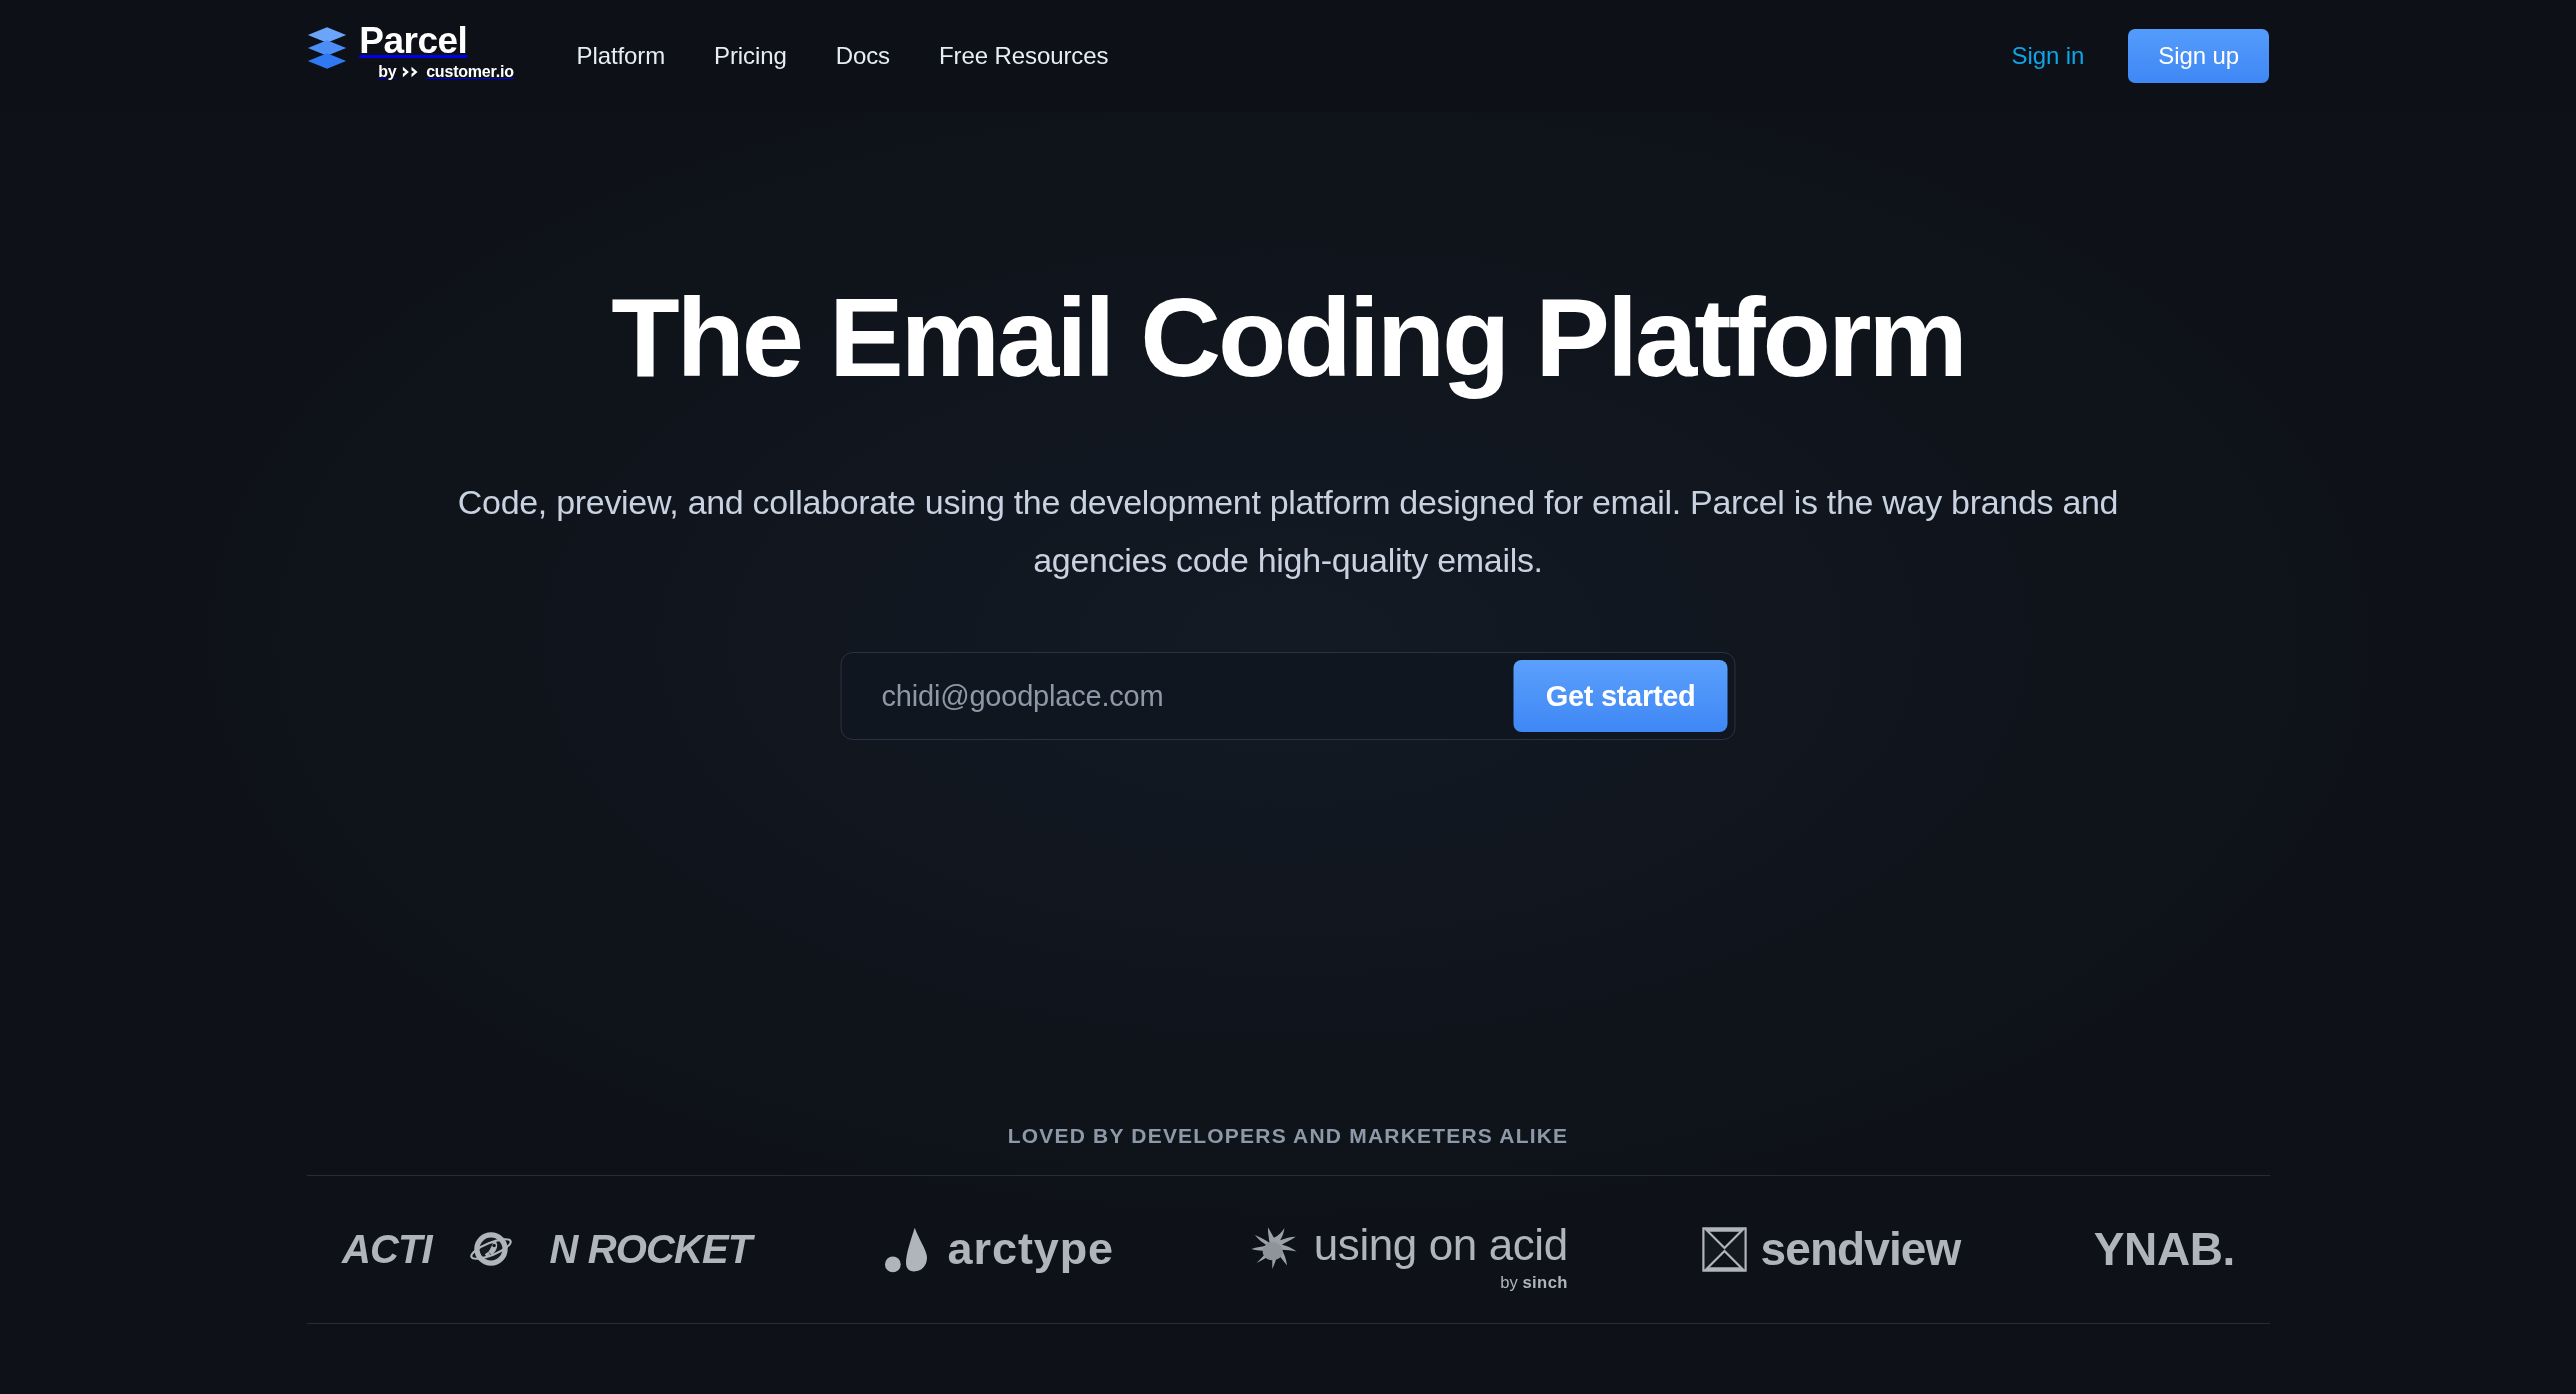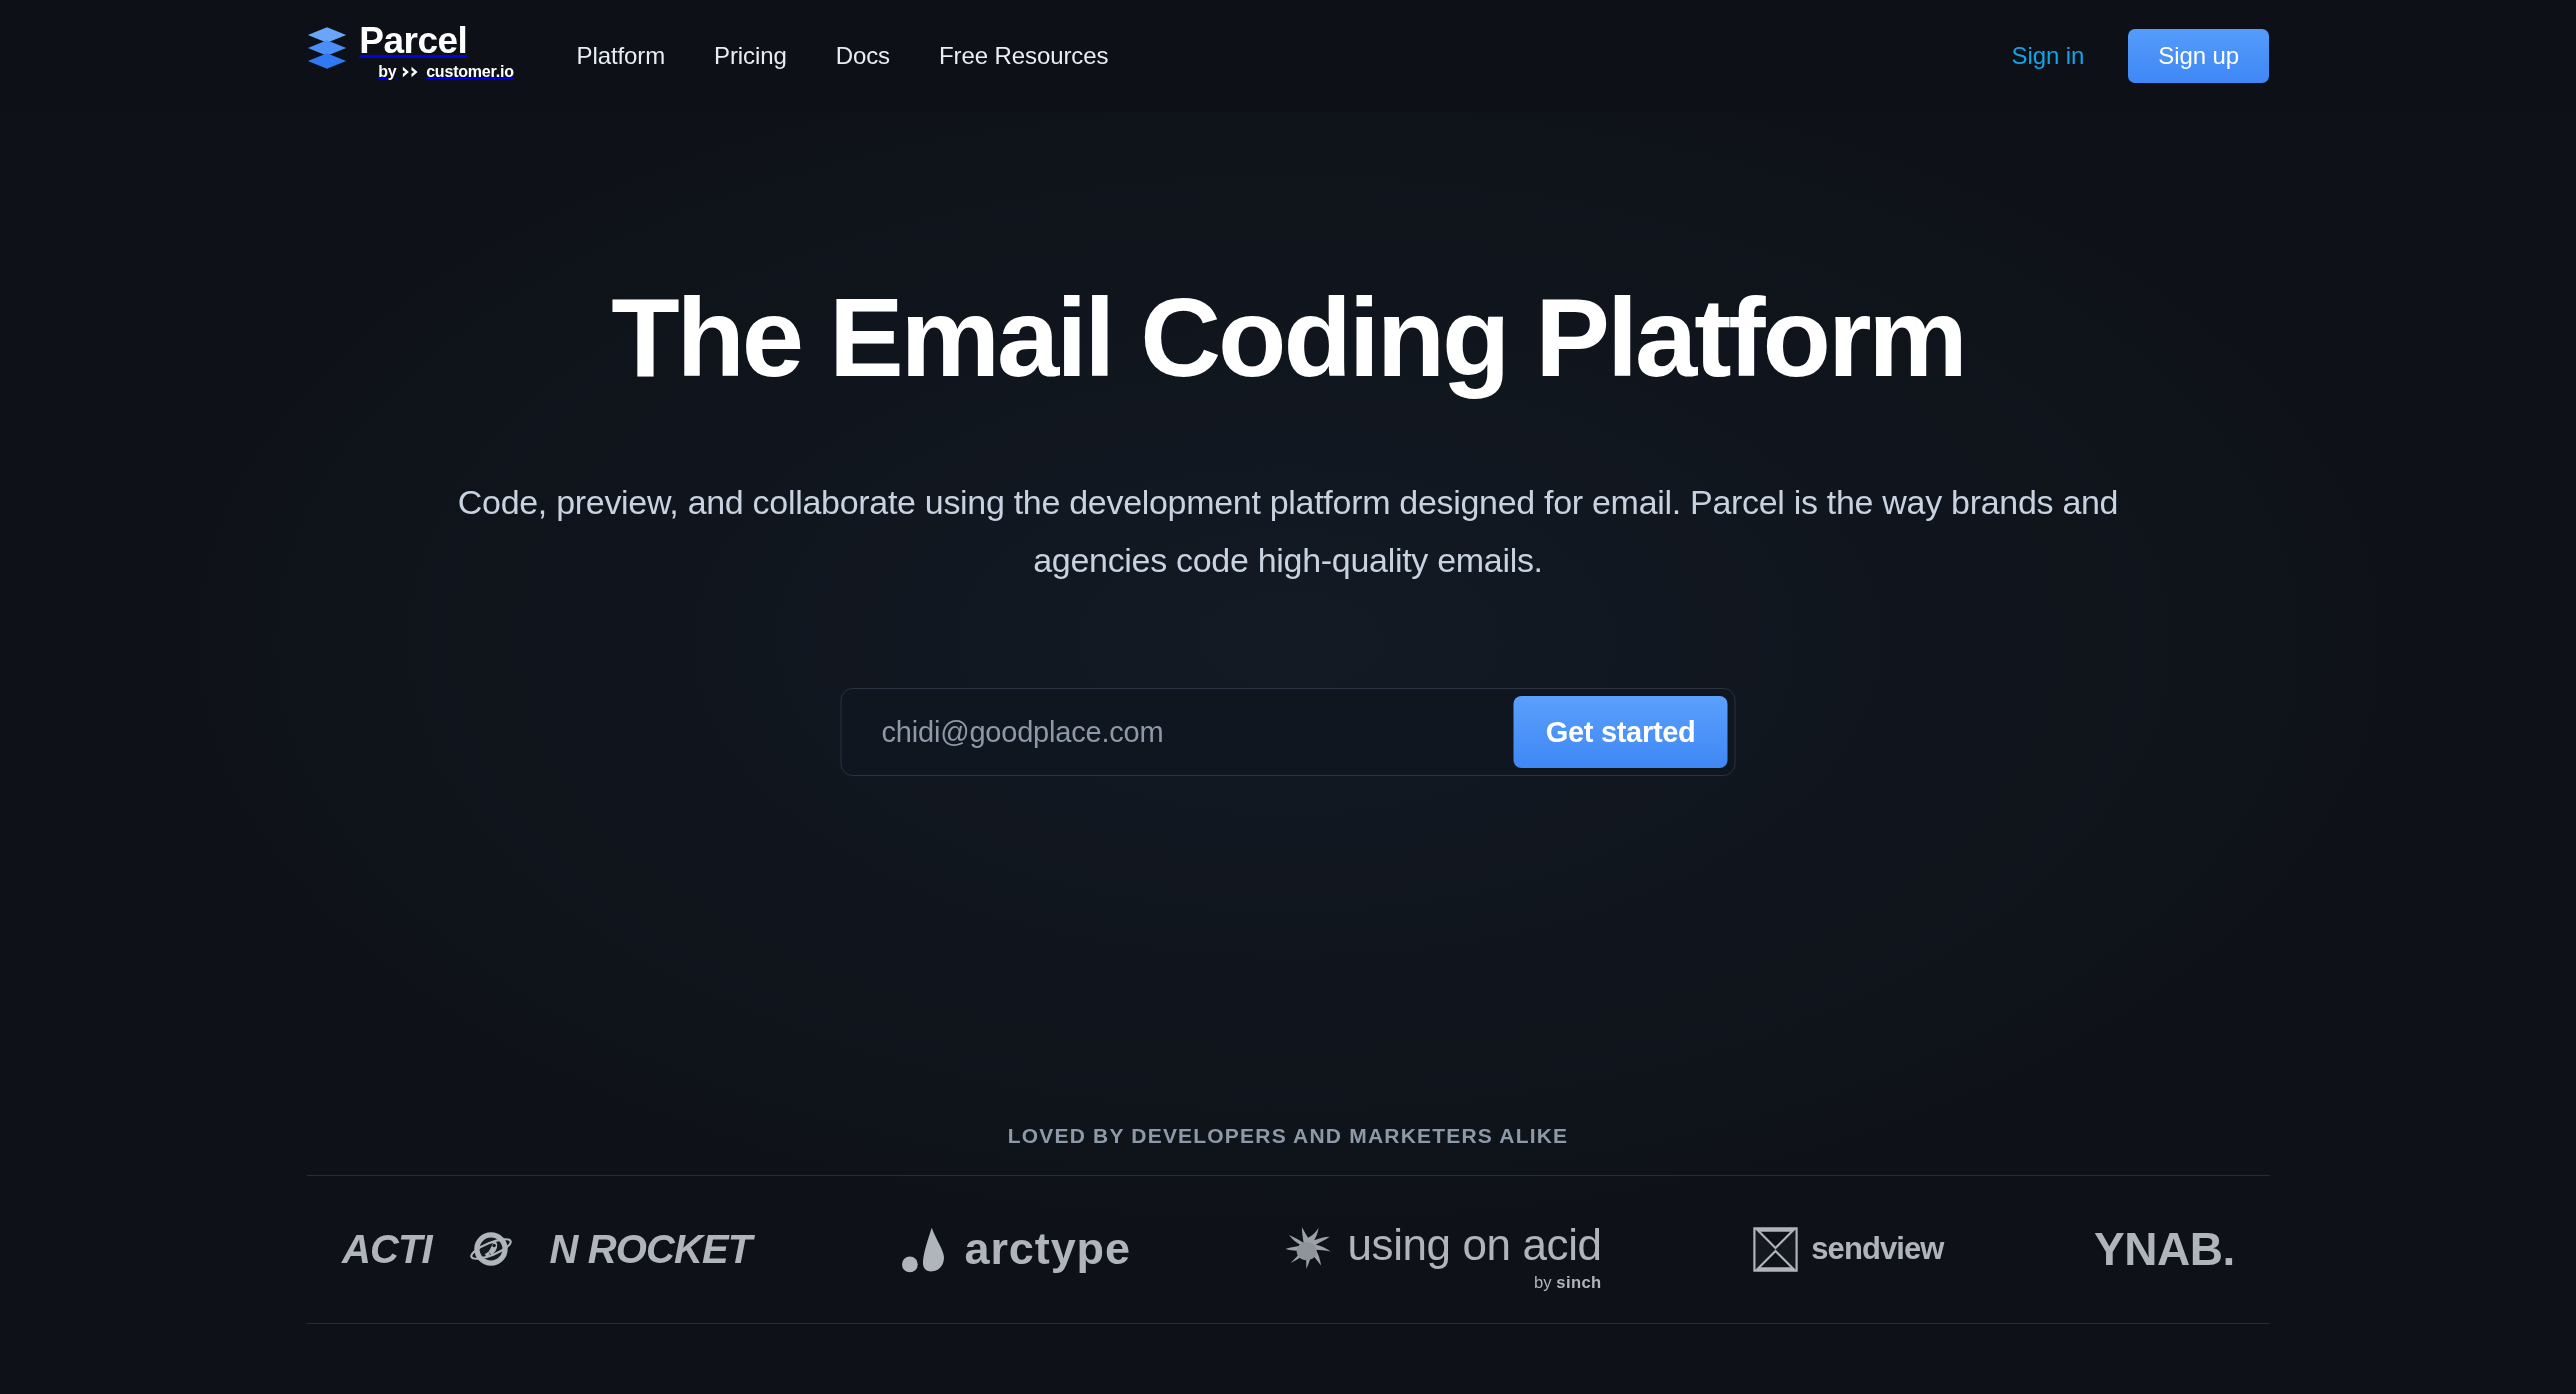--- a/index.html
+++ b/index.html
@@ -79,21 +79,21 @@
   .subhead {
     position:absolute; top:473px; left:50%;
     transform:translateX(-50%);
     width:1779px; text-align:center;
     color:#c8d2e0; font-size:34px;
     line-height:58px; letter-spacing:-0.3px;
   }
 
   
   .signup-form {
-    position:absolute; top:688px; left:50%;
+    position:absolute; top:652px; left:50%;
     transform:translateX(-50%);
     width:895px; height:88px;
     border:0.9px solid #2a3341;
     border-radius:12.3px;
     background:#101620;
     display:flex; align-items:center;
     padding-right:7px;
   }
   .email-input {
     flex:1; height:84px;
@@ -159,21 +159,21 @@
   .eoa-by {
     position:absolute; right:0; top:51px;
     color:#b0b5bb; font-size:16.6px; letter-spacing:0.2px;
     display:flex; align-items:center; gap:4.4px;
   }
   .eoa-by b { font-weight:bold; letter-spacing:0.4px; }
 
   
   .sendview { display:flex; align-items:center; gap:12.3px; }
   .sendview-word {
-    color:#b0b5bb; font-size:31px; font-weight:bold;
+    color:#b0b5bb; font-size:46px; font-weight:bold;
     letter-spacing:-0.9px;
   }
 
   
   .ynab {
     color:#b0b5bb; font-size:46px; font-weight:bold;
     letter-spacing:-0.4px; font-stretch:condensed;
   }
 </style>
 </head>

